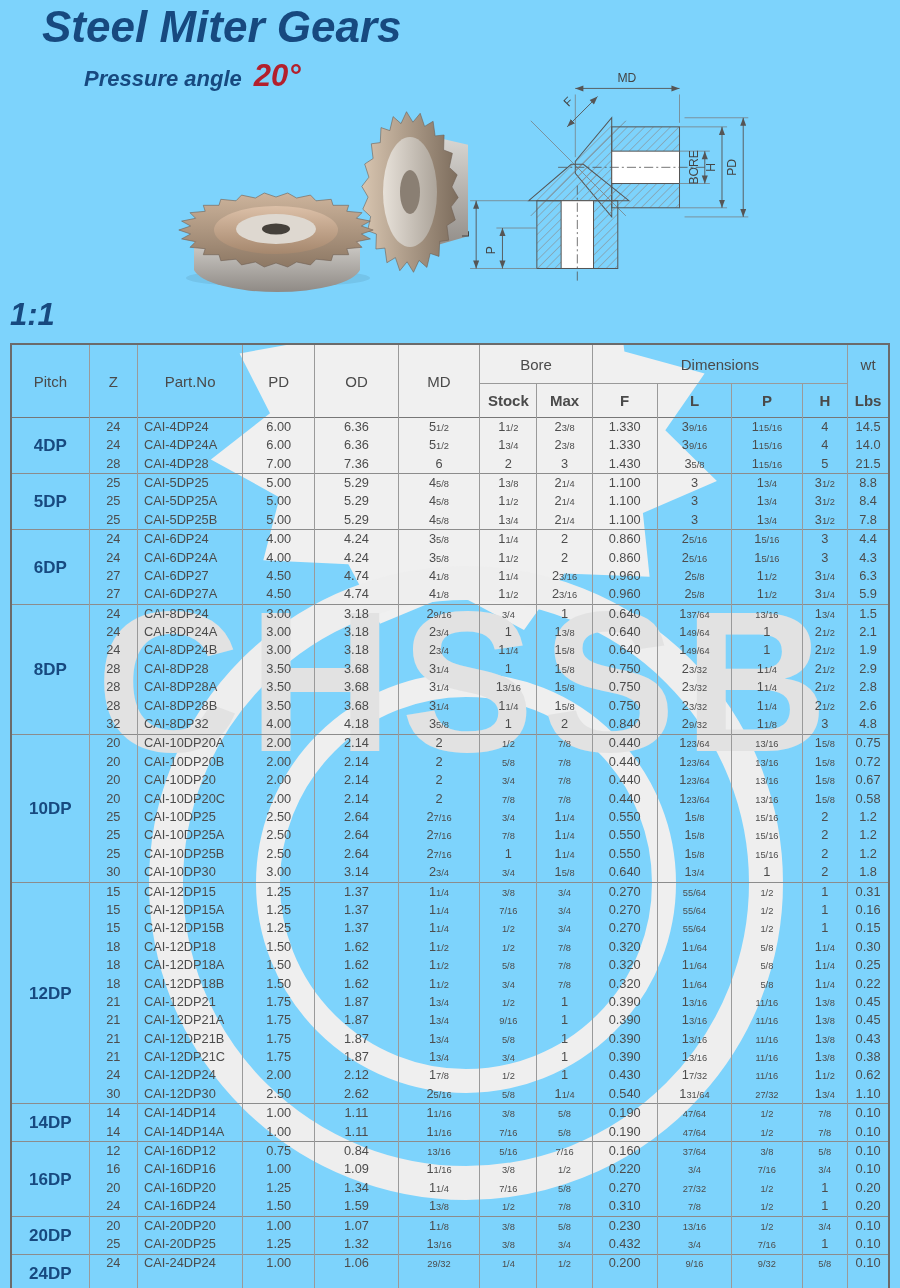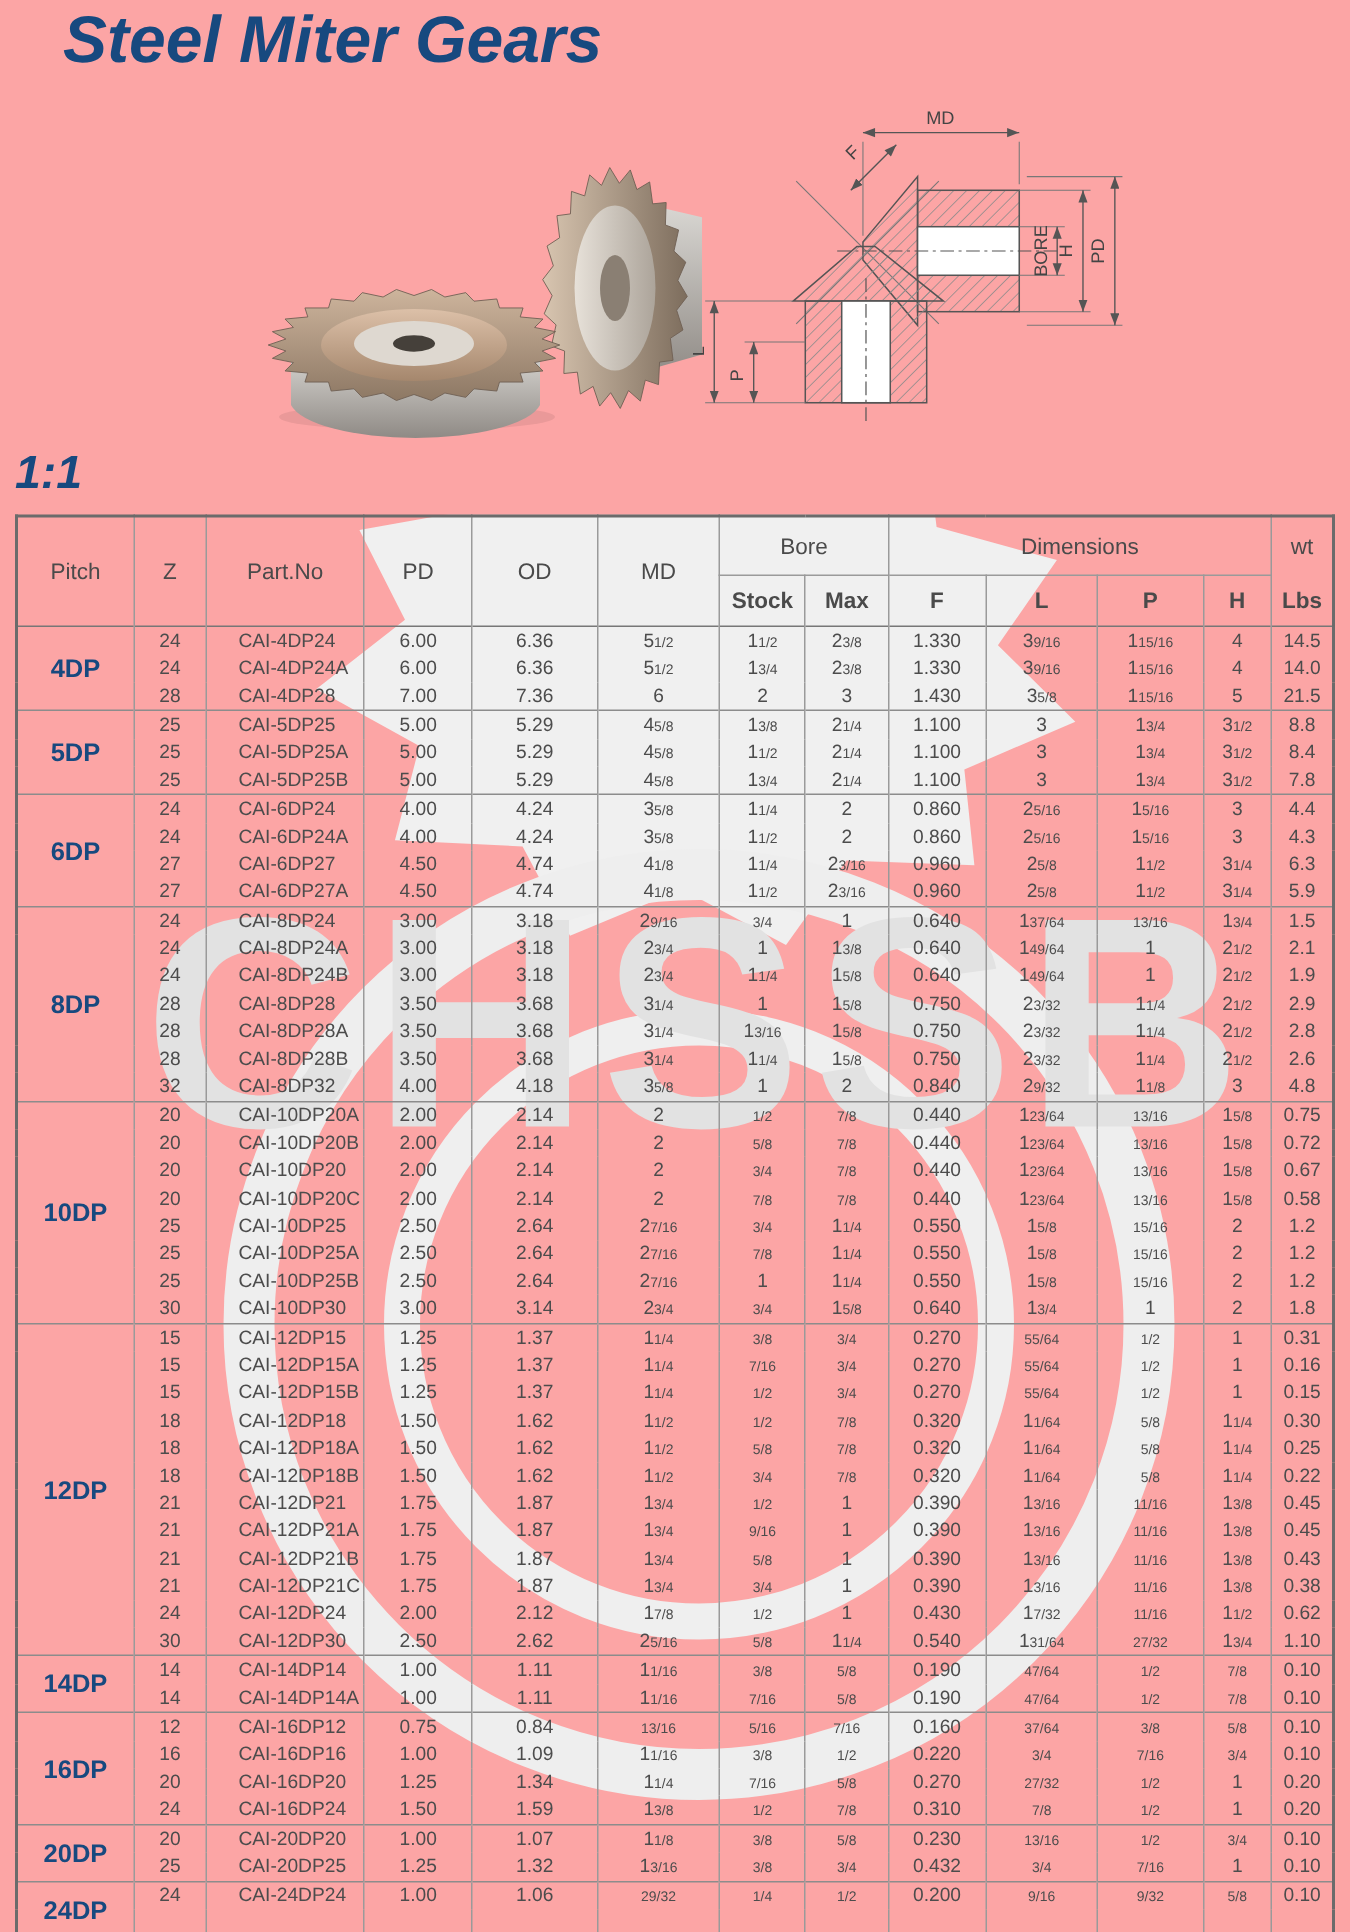--- a/index.html
+++ b/index.html
@@ -1,16 +1,16 @@
 <!DOCTYPE html>
 <html><head>
 <meta charset="utf-8">
 <style>
   html,body{margin:0;padding:0;background:#fff;}
-  .page{position:relative;width:900px;height:1288px;background:#fca5a5;overflow:hidden;
+  .page{position:relative;width:900px;height:1288px;background:#7dd3fc;overflow:hidden;
         font-family:"Liberation Sans",sans-serif;}
   
   .title{position:absolute;left:42px;top:2px;font-size:44px;font-weight:bold;font-style:italic;
          color:#17497f;letter-spacing:0px;margin:0;}
   .sub{position:absolute;left:84px;top:58px;display:flex;align-items:baseline;gap:12px;}
   .sub .pa{font-size:22px;font-weight:bold;font-style:italic;color:#17497f;}
   .sub .ang{font-size:31px;font-weight:bold;font-style:italic;color:#b3202c;}
   
   .hero{position:absolute;left:0;top:58px;width:900px;height:245px;}
   .photo{position:absolute;left:158px;top:22px;}
@@ -31,32 +31,36 @@
   table.t{position:relative;z-index:1;width:880px;border-collapse:collapse;table-layout:fixed;
           border:2px solid #6b6b6b;background:transparent;}
   .t th,.t td{border-left:1px solid #9a9a9a;border-right:1px solid #9a9a9a;
           text-align:center;vertical-align:middle;color:#4c4c4c;padding:0;}
   .t thead th{font-size:15px;font-weight:normal;color:#4a4a4a;}
   .t thead{border-bottom:1px solid #777;}
   .t .hr1 th{height:38px;}
   .t .hr2 th{height:33px;font-weight:bold;}
   .t th.grp{border-bottom:1px solid #9a9a9a;}
   .t td{height:18.4px;font-size:12.8px;line-height:1;white-space:nowrap;overflow:hidden;}
-  .t td.part{text-align:left;padding-left:21px;}
+  .t td.part{text-align:left;padding-left:6px;}
   .t td.pitch{font-size:17px;font-weight:bold;color:#17497f;letter-spacing:0px;}
   .t tr.gs td{border-top:1px solid #8c8c8c;}
   .t tr.pad td{height:19px;}
   .fr{font-size:9.3px;}
 </style>
 </head>
 <body>
 
 <div class="page">
 
   <h1 class="title">Steel Miter Gears</h1>
+  <div class="sub">
+    <span class="pa">Pressure angle</span>
+    <span class="ang">20°</span>
+  </div>
 
   <div class="hero">
 
     <svg class="photo" width="310" height="222" viewBox="0 0 310 222">
       <defs>
         <linearGradient id="gMet" x1="0" y1="0" x2="0" y2="1">
           <stop offset="0" stop-color="#dcdad6"></stop>
             <stop offset="1" stop-color="#8f8a85"></stop>
         </linearGradient>
         <linearGradient id="gCone" x1="0" y1="0" x2="0" y2="1">

